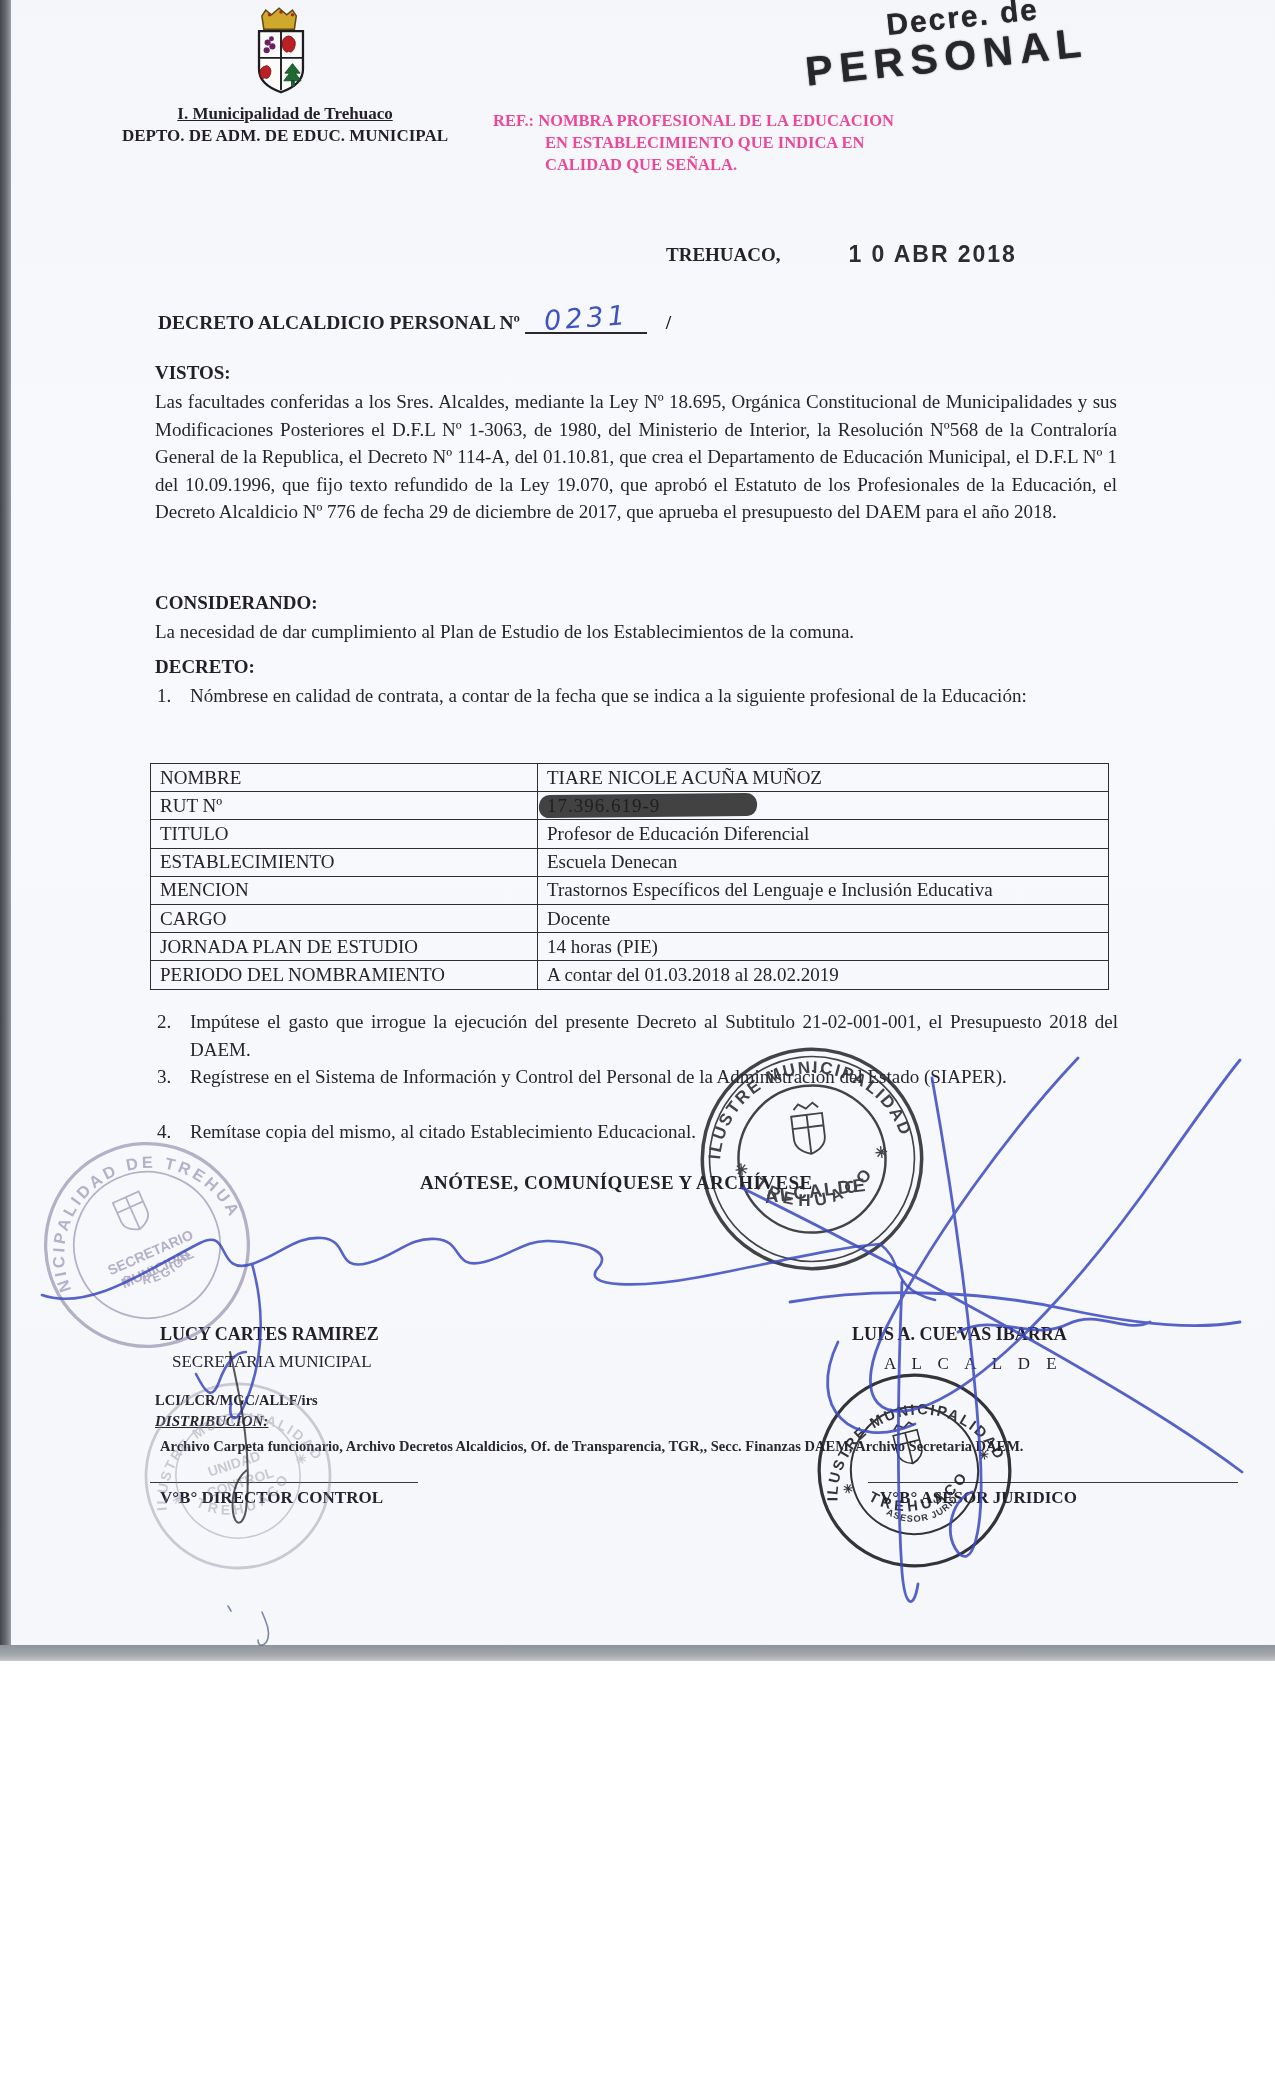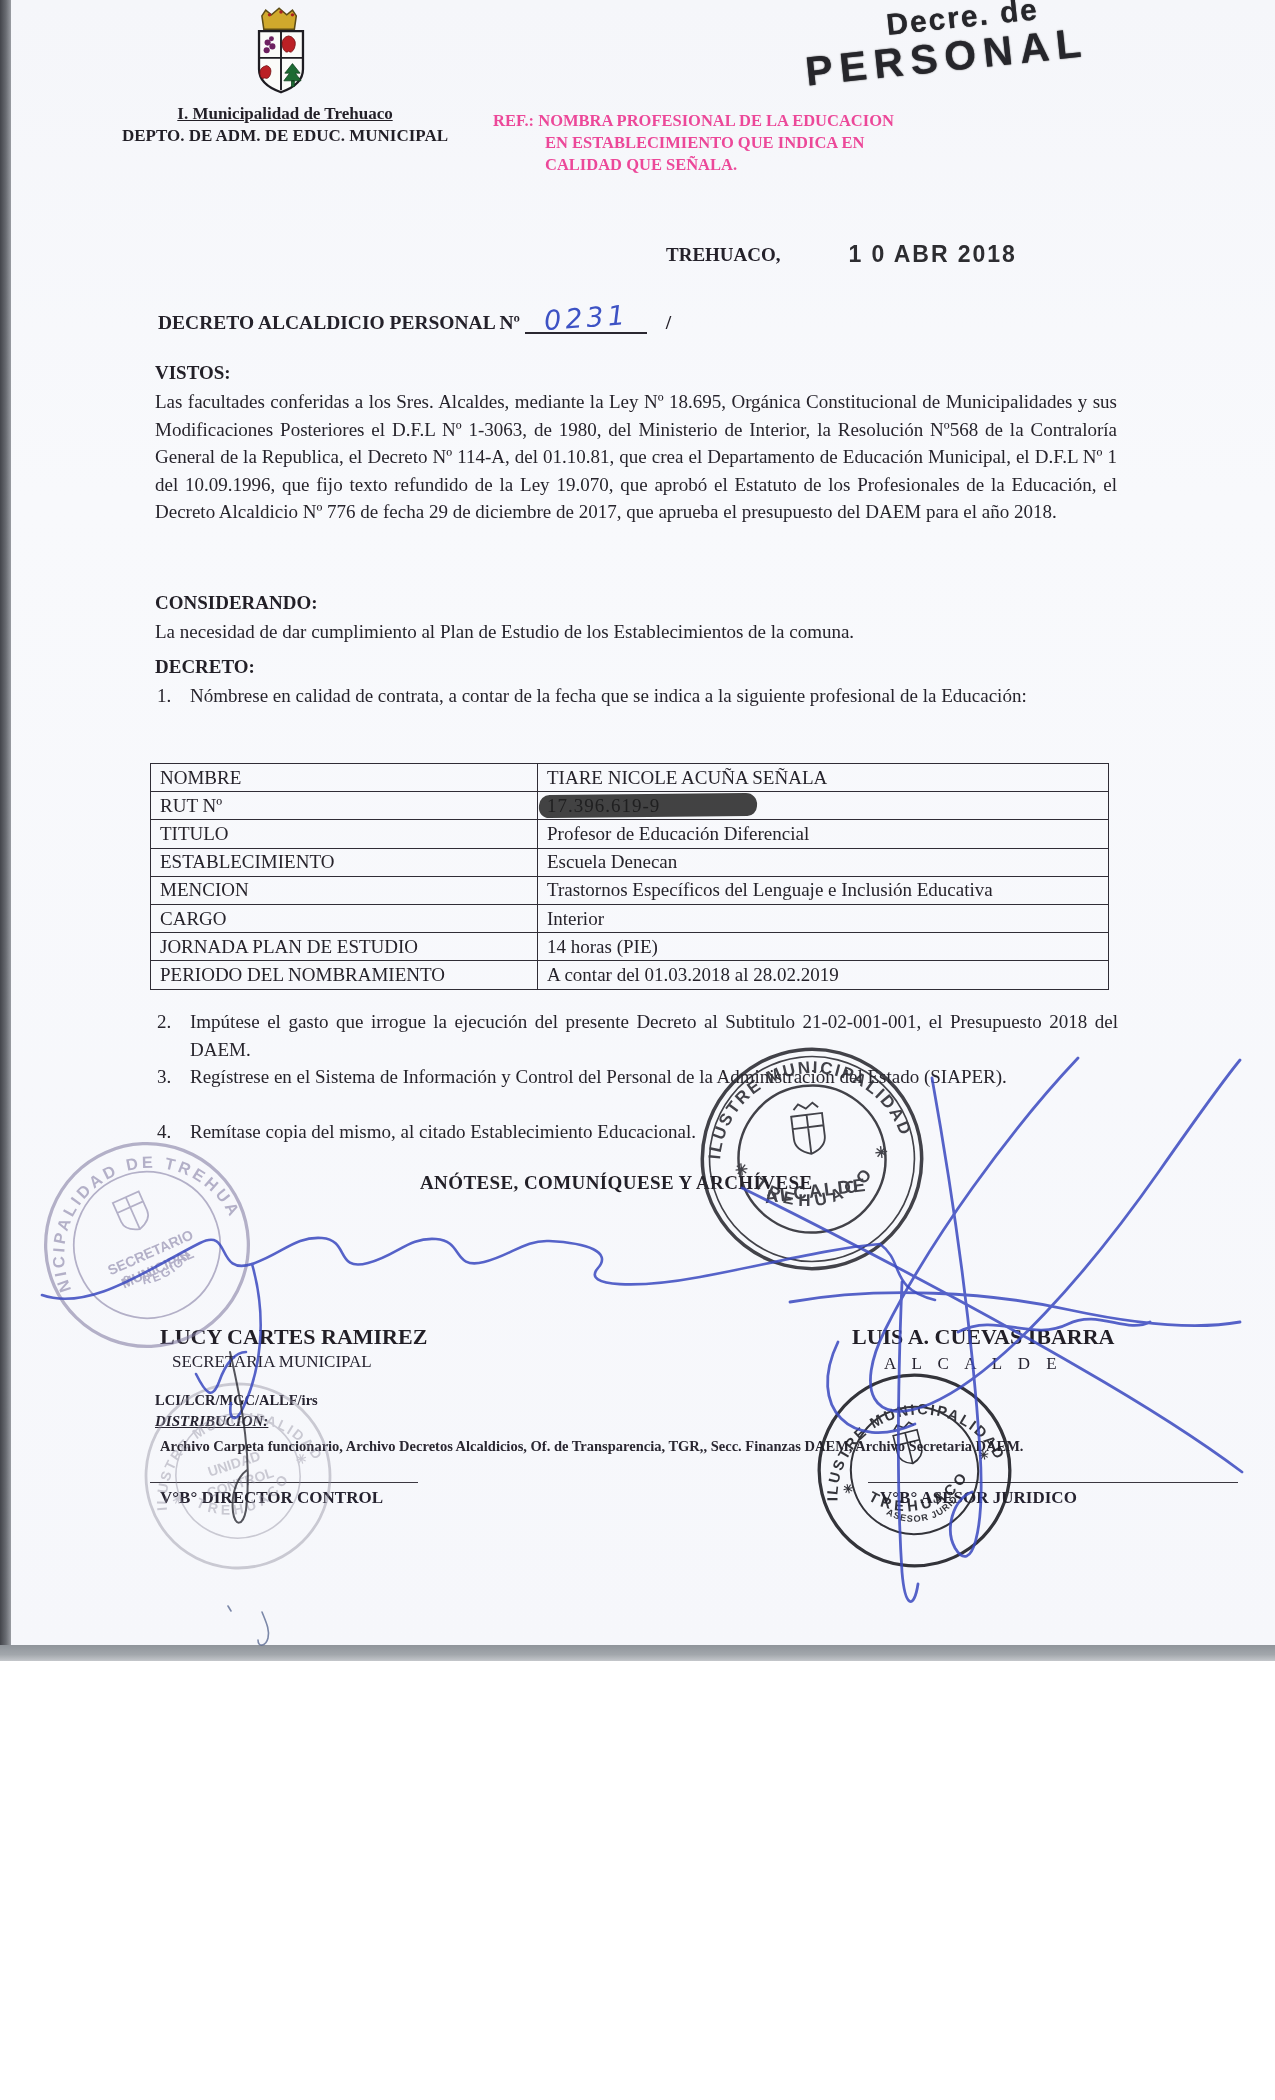--- a/index.html
+++ b/index.html
@@ -48,21 +48,21 @@
   .decree-table{position:absolute;left:150px;top:763px;width:959px;border-collapse:collapse;
         table-layout:fixed;font-size:19px;color:#26232b;}
   .decree-table td{border:1.7px solid #302d36;height:27.2px;padding:0 9px;overflow:hidden;white-space:nowrap;margin-top:24px;}
   .decree-table td.c1{width:368px;}
   .rut-wrap{position:relative;display:inline-block;}
   .rut-text{color:#4c4a50;letter-spacing:1px;}
   .redact{position:absolute;left:-8px;top:-1px;width:218px;height:23px;background:#141414;
         opacity:.8;border-radius:10px 12px 9px 11px;transform:skewX(-4deg) rotate(-.6deg);}
   
   .closing{left:420px;top:1172px;font-size:19px;font-weight:bold;letter-spacing:.4px;color:#221f27;}
-  .sig-name{font-size:22px;font-weight:bold;color:#221f27;}
+  .sig-name{font-size:18px;font-weight:bold;color:#221f27;}
   .sig-title{font-size:17px;color:#262330;}
   .initials{left:155px;top:1392px;font-size:14.5px;font-weight:bold;color:#262330;}
   .distr-lbl{left:155px;top:1413px;font-size:15px;font-weight:bold;font-style:italic;
         text-decoration:underline;color:#262330;}
   .distr-txt{left:160px;top:1438px;width:1040px;font-size:14.5px;font-weight:600;color:#2a2731;}
   .appr-line{border-top:1.6px solid #3a3740;height:0;}
   .appr-lbl{font-size:17px;font-weight:bold;color:#262330;}
   
   svg.seal{position:absolute;fill:none;}
   svg.seal text{fill:currentColor;stroke:none;font-family:"Liberation Sans",sans-serif;font-weight:bold;}
@@ -125,41 +125,41 @@
   <div class="abs body-block sec-head" style="top:656px;">DECRETO:</div>
   <div class="list-item serif19 just" style="top:682px;">
     <span class="num">1.</span>
     <span>Nómbrese en calidad de contrata, a contar de la fecha que se indica a la siguiente profesional de la Educación:</span>
   </div>
 
   <table class="decree-table">
     <tbody>
         <tr>
           <td class="c1">NOMBRE</td>
-        <td>TIARE NICOLE ACUÑA SEÑALA</td>
+        <td>TIARE NICOLE ACUÑA MUÑOZ</td>
         </tr>
     <tr>
           <td class="c1">RUT Nº</td>
         <td><span class="rut-wrap"><span class="rut-text">17.396.619-9</span><span class="redact"></span></span></td>
         </tr>
     <tr>
           <td class="c1">TITULO</td>
         <td>Profesor de Educación  Diferencial</td>
         </tr>
     <tr>
           <td class="c1">ESTABLECIMIENTO</td>
         <td>Escuela  Denecan</td>
         </tr>
     <tr>
           <td class="c1">MENCION</td>
         <td>Trastornos Específicos del Lenguaje e Inclusión Educativa</td>
         </tr>
     <tr>
           <td class="c1">CARGO</td>
-        <td>Interior</td>
+        <td>Docente</td>
         </tr>
     <tr>
           <td class="c1">JORNADA PLAN DE ESTUDIO</td>
         <td>14 horas (PIE)</td>
         </tr>
     <tr>
           <td class="c1">PERIODO DEL NOMBRAMIENTO</td>
         <td>A contar del 01.03.2018 al 28.02.2019</td>
         </tr>
   </tbody>

